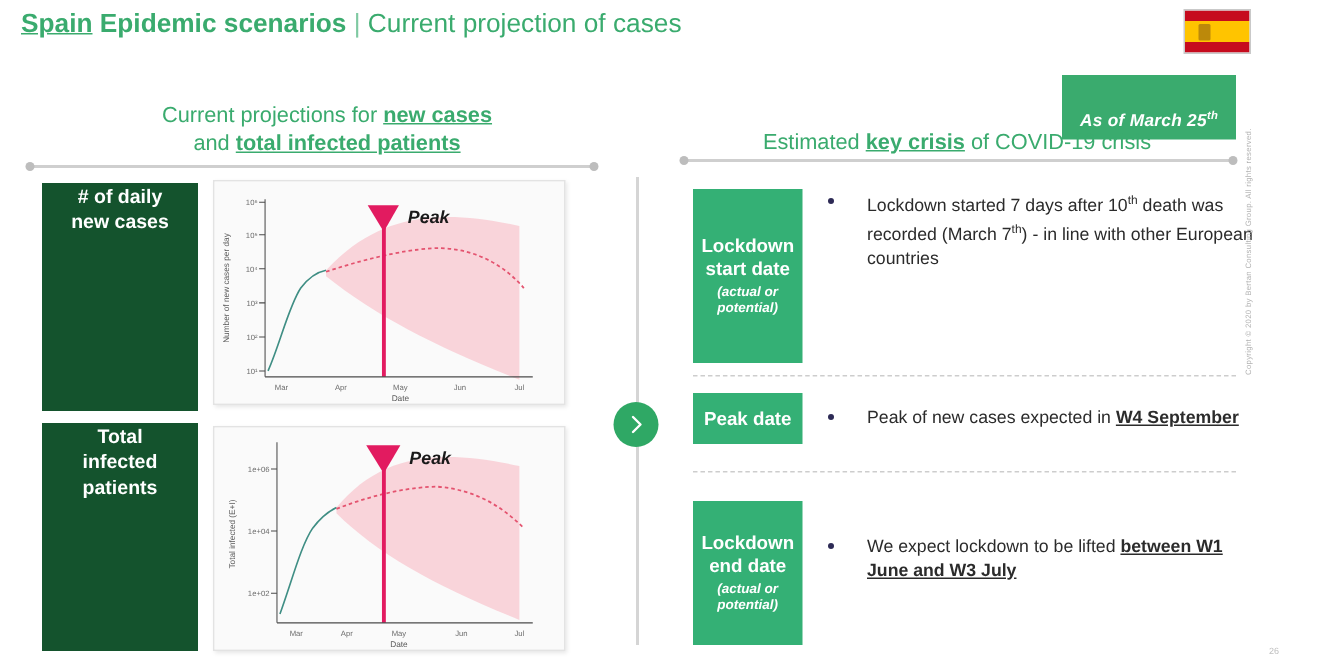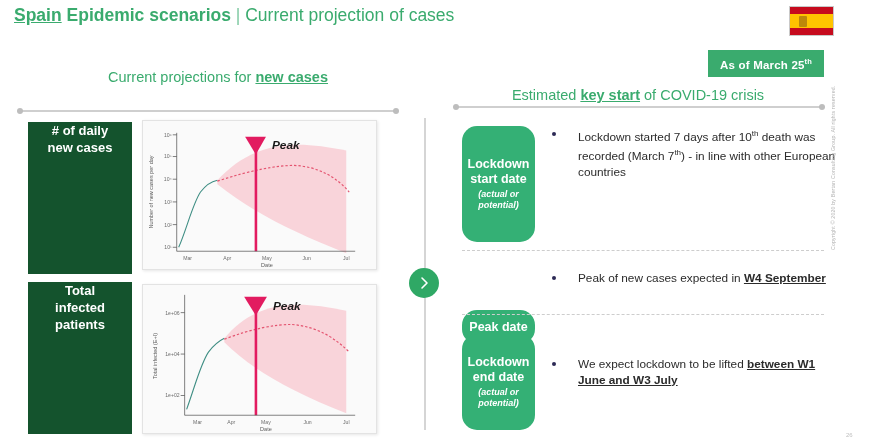--- a/index.html
+++ b/index.html
@@ -32,22 +32,22 @@
     position: absolute; left: 9px; top: 9px;
     width: 8px; height: 11px;
     background: #b8860b;
     border-radius: 1px;
     opacity: .95;
   }
 
   .asof-badge {
     position: absolute; left: 708px; top: 50px;
     background: #3aab6e; color: #fff;
-    font-size: 11.5px; font-weight: bold; 
-    padding: 7px 12px 6px 12px;
+    font-size: 11.5px; font-weight: bold; font-style: italic;
+    padding: 22px 12px 6px 12px;
     letter-spacing: .2px;
     white-space: nowrap;
   }
   .asof-badge sup { font-size: 7.5px; }
 
   
   .sec-head { position: absolute; text-align: center; color: #3aab6e; font-size: 14.5px; line-height: 19px; }
   .sec-head .u { font-weight: bold; text-decoration: underline; }
   #left-head  { left: 18px;  top: 68px; width: 400px; }
   #right-head { left: 444px; top: 86px; width: 388px; }
@@ -94,21 +94,20 @@
   .peaklab{ font-size: 12px; font-weight: bold; font-style: italic; fill: #1a1a1a;
             font-family: "Liberation Sans", sans-serif; }
 
   
   .kd-row { position: absolute; left: 462px; }
   .kd-chip {
     position: absolute; left: 0; background: #34b075; color: #fff;
     width: 73px; text-align: center;
     display: flex; flex-direction: column; align-items: center; justify-content: center;
     padding: 4px 2px;
-    border-radius: 15px;
   }
   .kd-chip .kd-main { font-weight: bold; font-size: 12.5px; line-height: 15px; }
   .kd-chip .kd-sub  { font-style: italic; font-weight: bold; font-size: 9px; line-height: 11px; margin-top: 2px; }
   .kd-bullets { position: absolute; left: 88px; top: 0; width: 295px; }
   .kd-bullets li {
     list-style: none; position: relative; padding-left: 28px;
     font-size: 11.8px; line-height: 16px; color: #2b2b2b; margin-bottom: 10px;
   }
   .kd-bullets li:last-child { margin-bottom: 0; }
   .kd-bullets li::before {
@@ -145,25 +144,26 @@
   <div class="flag">
     <div class="flag-arms"></div>
   </div>
 
   <div class="asof-badge">
     <span>As of March 25</span><sup>th</sup>
   </div>
 
   <div class="sec-head" id="left-head">
     <div><span>Current projections for </span><span class="u">new cases</span></div>
+    <div><span>and </span><span class="u">total infected patients</span></div>
   </div>
   <div class="rule" id="left-rule"></div>
 
   <div class="sec-head" id="right-head">
-    <div><span>Estimated </span><span class="u">key start</span><span> of COVID-19 crisis</span></div>
+    <div><span>Estimated </span><span class="u">key crisis</span><span> of COVID-19 crisis</span></div>
   </div>
   <div class="rule" id="right-rule"></div>
 
   <div class="v-divider"></div>
   <div class="arrow-circle">
     <svg width="14" height="14" viewBox="0 0 14 14" aria-hidden="true">
       <path d="M5 2 L10 7 L5 12" fill="none" stroke="#ffffff" stroke-width="1.6" stroke-linecap="round" stroke-linejoin="round"></path>
     </svg>
   </div>
 
@@ -269,21 +269,21 @@
     </div>
     <ul class="kd-bullets">
       <li>
         <span>Lockdown started 7 days after 10</span><sup>th</sup><span> death was recorded (March 7</span><sup>th</sup><span>) - in line with other European countries</span>
       </li>
     </ul>
   </div>
   <div class="dash-sep" style="top:250px;"></div>
 
   <div class="kd-row" style="top:262px;">
-    <div class="kd-chip" style="top:0; height:34px;margin-top:48px;">
+    <div class="kd-chip" style="top:0; height:34px;">
       <span class="kd-main" style="white-space:pre-line">Peak date</span>
     </div>
     <ul class="kd-bullets" style="top:8px;">
       <li>
         <span>Peak of new cases expected in </span><b>W4 September</b>
       </li>
     </ul>
   </div>
   <div class="dash-sep" style="top:314px;"></div>
 

